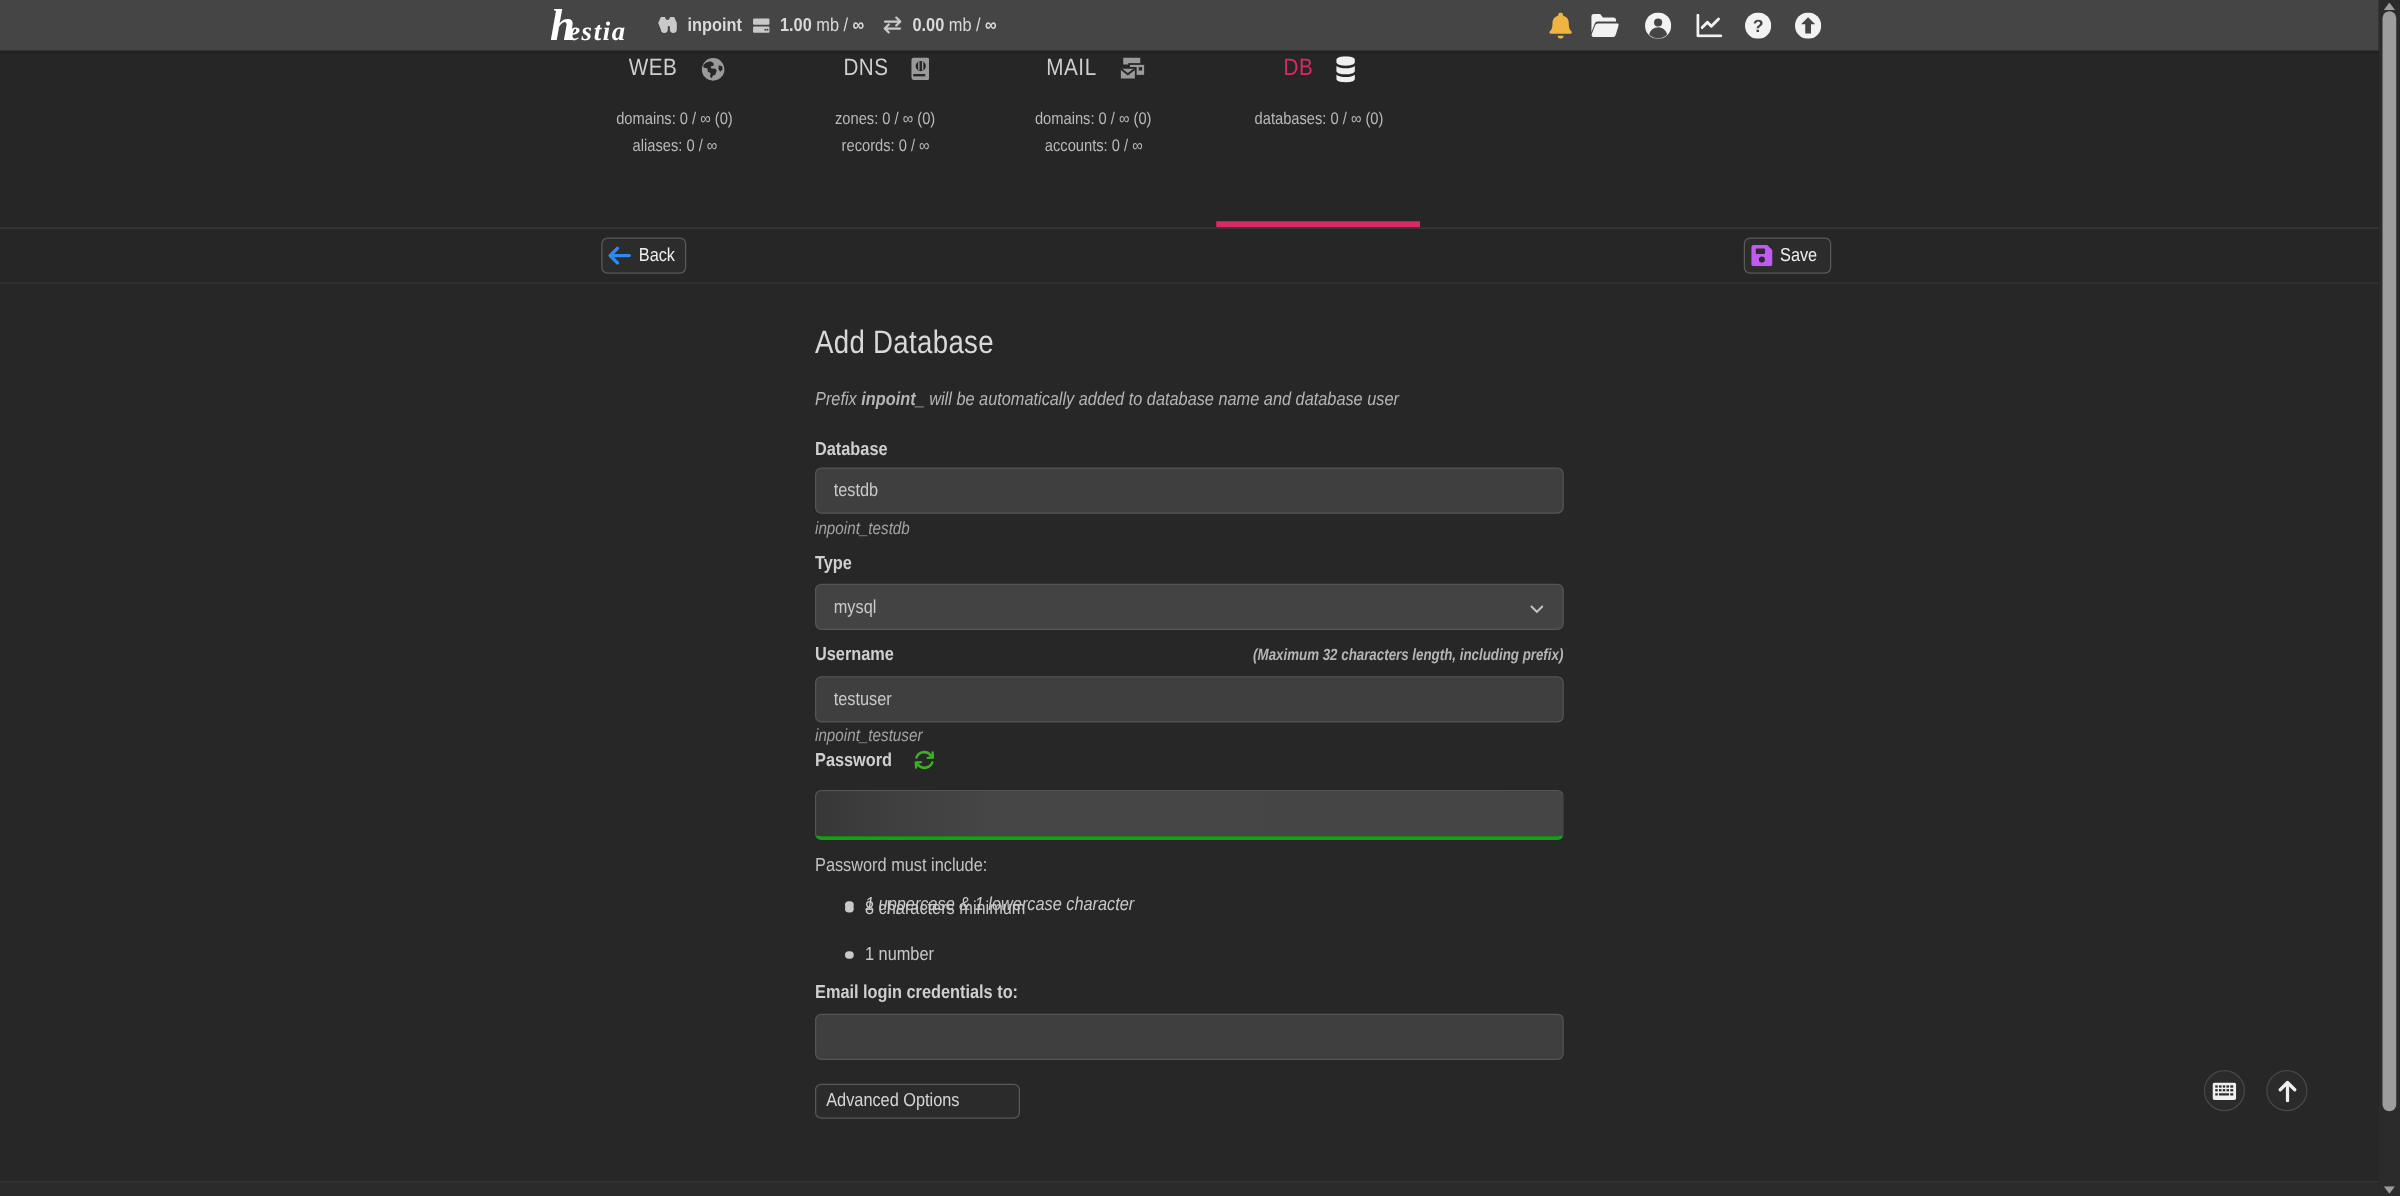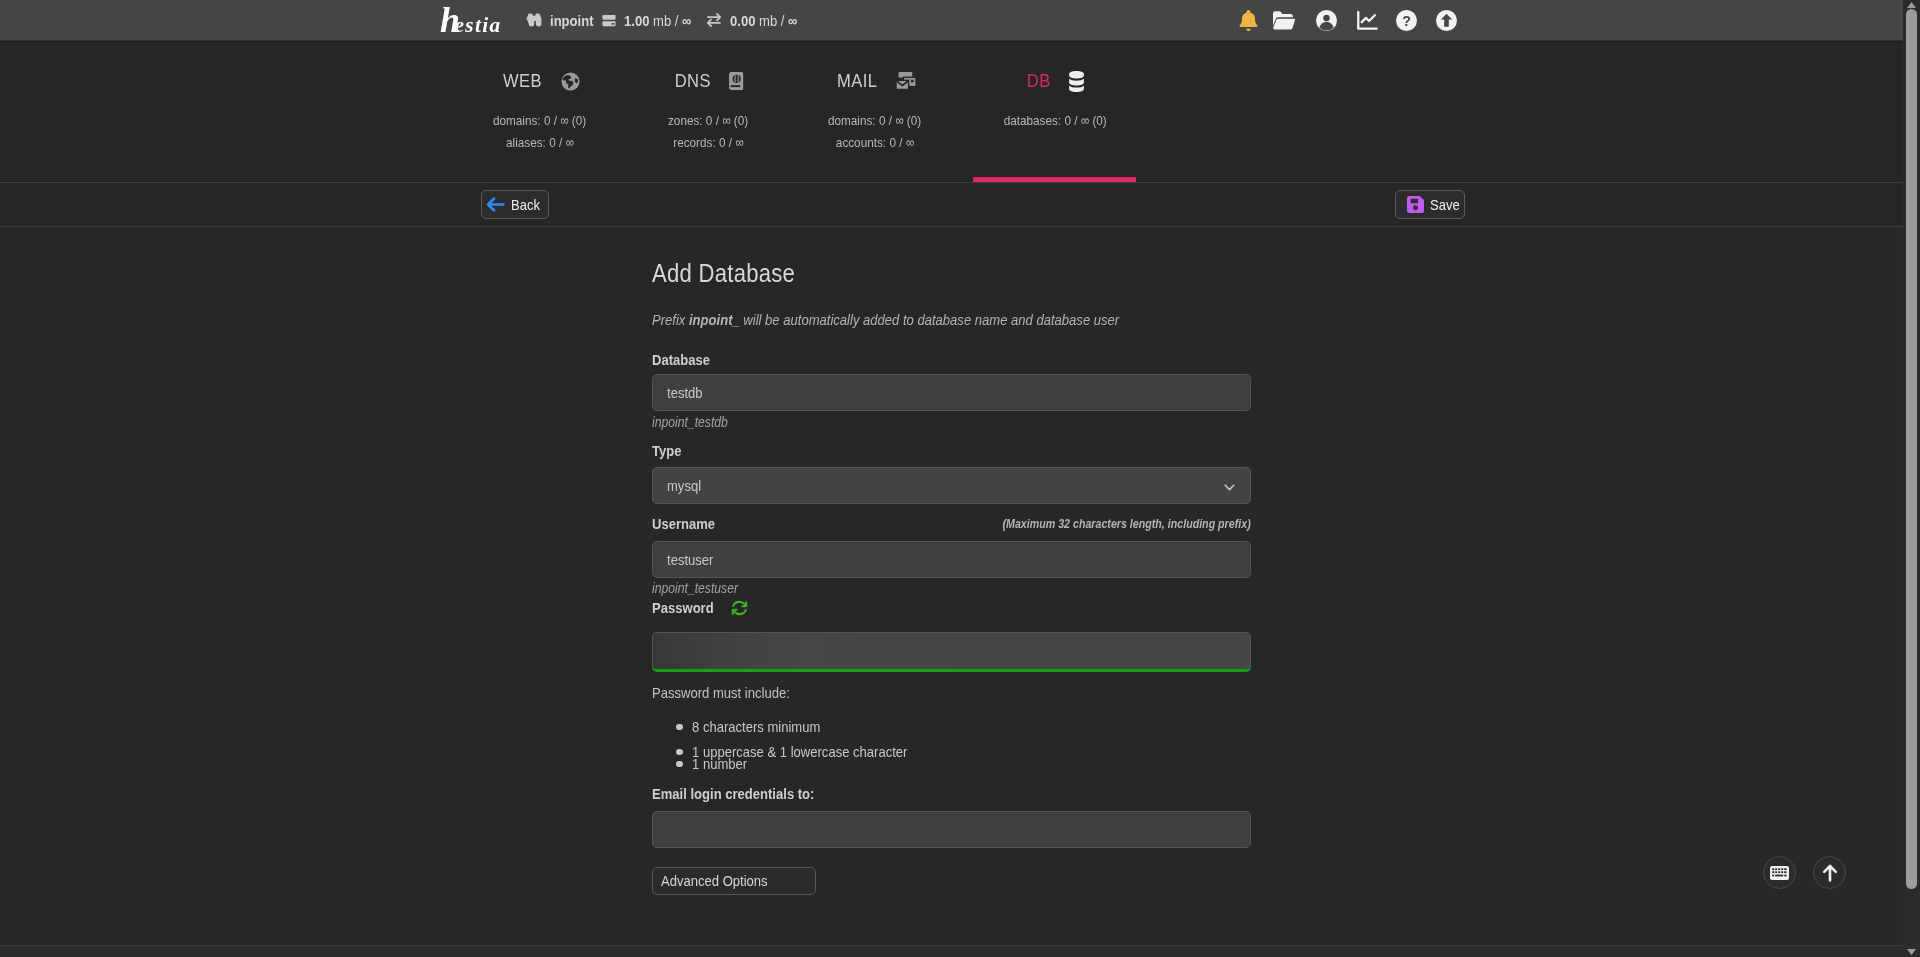--- a/index.html
+++ b/index.html
@@ -12,34 +12,34 @@
 #darkline { position:absolute; left:0; top:40px; width:1903px; height:4px; background:linear-gradient(#383838 0%,#1d1d1d 40%,#242424 75%,#262626 100%); }
 #logo { position:absolute; left:440px; top:1px; width:62px; height:38px; }
 .tb-item { position:absolute; top:0; height:40px; display:flex; align-items:center; gap:7px;
   color:#d9d9d9; font-size:15px; }
 .tb-num b { font-weight:bold; }
 .tb-right { position:absolute; top:0; height:40px; width:22px; display:flex; align-items:center; justify-content:center; }
 
 
 #nav { position:absolute; left:0; top:44px; width:1903px; height:138px; background:#262626; }
 .nav-item { position:absolute; top:0; width:200px; transform:translateX(-50%); text-align:center; }
-.nav-title { margin-top:26px; font-size:19px; color:#cfcfcf; letter-spacing:0.5px; display:flex; align-items:center; justify-content:center; gap:16px; }
+.nav-title { font-size:19px; color:#cfcfcf; letter-spacing:0.5px; display:flex; align-items:center; justify-content:center; gap:16px; }
 .nav-title svg { flex:0 0 auto; }
 .nav-stat { font-size:13.5px; color:#b9b9b9; margin-top:7px; }
 .nav-stat.first { margin-top:21px;text-decoration:underline; }
 #db-underline { position:absolute; left:973px; top:133px; width:163px; height:5px; background:#d92a63; }
 .pink { color:#d92a63; }
 
 
 #toolbar { position:absolute; left:0; top:182px; width:1903px; height:45px; background:#262626;
   border-top:1px solid #3c3c3c; border-bottom:1px solid #3c3c3c; }
 .tbtn { position:absolute; top:7px; height:29px; border:1px solid #5a5a5a; border-radius:5px;
   background:#2c2c2c; color:#efefef; font-size:15px; display:flex; align-items:center; justify-content:center; gap:6px; }
 #btn-back { left:442px; width:68px;margin-left:39px; }
-#btn-save { left:1395px; width:70px;justify-content:flex-end; }
+#btn-save { left:1395px; width:70px; }
 
 
 #content { position:absolute; left:0; top:227px; width:1903px; height:730px; background:#272727; }
 #form { position:absolute; left:652px; top:-227px; width:600px; }
 .abs { position:absolute; left:0; }
 .cx { display:inline-block; transform:scaleX(0.87); transform-origin:0 50%; white-space:nowrap; }
 .cxc { display:inline-block; transform:scaleX(0.87); transform-origin:50% 50%; white-space:nowrap; }
 .cxr { display:inline-block; transform:scaleX(0.82); transform-origin:100% 50%; white-space:nowrap; }
 h1 { font-size:26px; font-weight:normal; color:#d8d8d8; letter-spacing:0.3px; line-height:28px; }
 .prefix { font-size:15px; font-style:italic; color:#b5b5b5; line-height:15px; }
@@ -230,21 +230,21 @@
         </div>
       <div class="hint abs" style="top:581px;"><span class="cx">inpoint_testuser</span></div>
       <div class="label abs" style="top:600px;"><span class="cx">Password</span>
         <svg width="17" height="16" viewBox="0 0 18 16" fill="#3fae26" style="vertical-align:-3px; margin-left:4px;">
             <path d="M9 2.6 a6 6 0 0 1 4.9 2.5 l-2 0.1 a1 1 0 0 0 0 2 l4.4-0.2 a1 1 0 0 0 1-1 L17 1.6 a1 1 0 0 0-2 0 v1.6 A8 8 0 0 0 1.3 5.6 a1 1 0 0 0 1.9 0.7 A6 6 0 0 1 9 2.6 z M9 13.4 a6 6 0 0 1-4.9-2.5 l2-0.1 a1 1 0 0 0 0-2 l-4.4 0.2 a1 1 0 0 0-1 1 L1 14.4 a1 1 0 0 0 2 0 v-1.6 a8 8 0 0 0 13.7-2.4 a1 1 0 0 0-1.9-0.7 A6 6 0 0 1 9 13.4 z"></path>
           </svg>
       </div>
       <div class="input abs" id="pwd-input" style="top:632px;"></div>
       <div class="abs" style="top:684.5px; font-size:15px; color:#c2c2c2; line-height:15px;"><span class="cx">Password must include:</span></div>
       <div class="bullet" style="left:40px; top:719px;"><span class="cx">8 characters minimum</span></div>
-      <div class="bullet" style="left:40px; top:744px;"><span class="cx">1 uppercase &amp; 1 lowercase character</span></div>
+      <div class="bullet" style="left:40px; top:716px;font-style:italic;"><span class="cx">1 uppercase &amp; 1 lowercase character</span></div>
       <div class="bullet" style="left:40px; top:756px;"><span class="cx">1 number</span></div>
       <div class="label abs" style="top:786px;"><span class="cx">Email login credentials to:</span></div>
       <div class="input abs" style="top:810.5px;"></div>
       <div id="adv-btn" class="abs" style="top:866.5px;">
           <span class="cxc">Advanced Options</span>
         </div>
     </div>
   </div>
   <div id="footline"></div>
   <div style="position:absolute; left:0; top:946px; width:1903px; height:11px; background:#2b2b2b;"></div>

